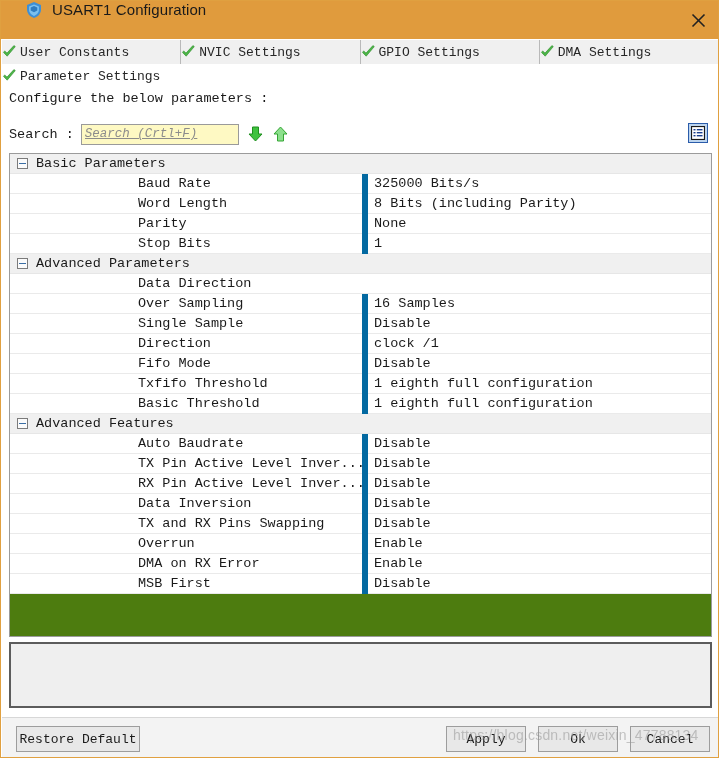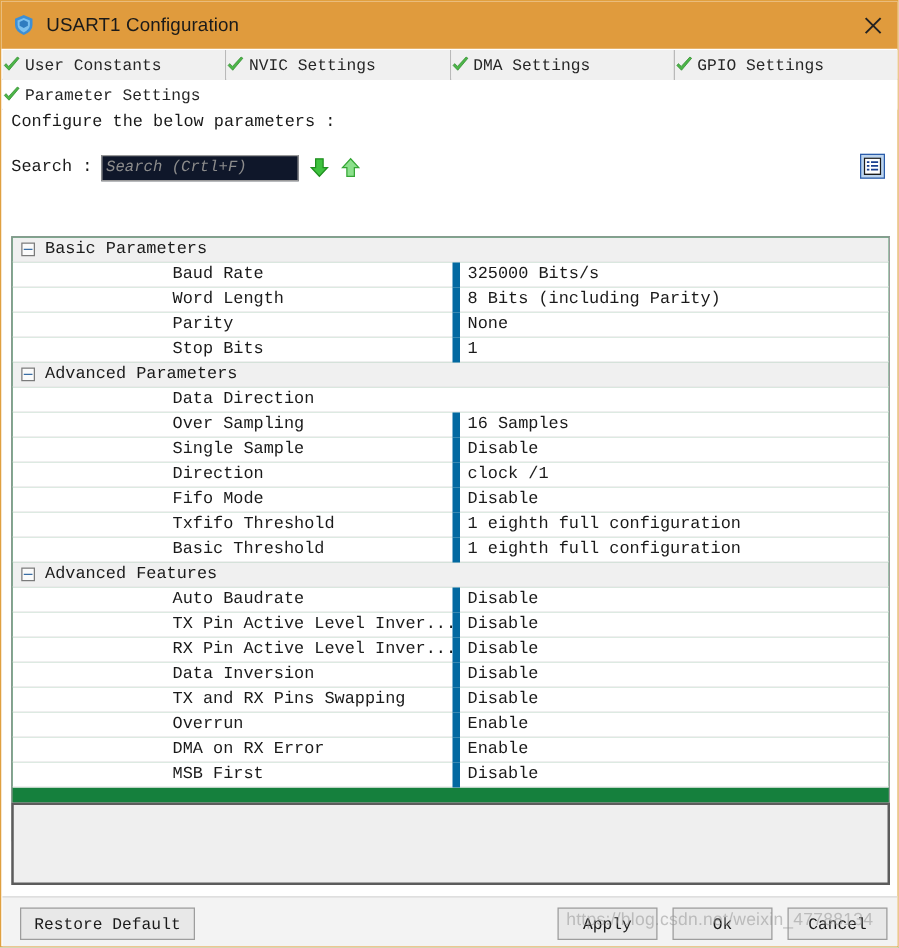--- a/index.html
+++ b/index.html
@@ -22,22 +22,23 @@
   }
 
   
   .titlebar {
     position: absolute;
     left: 0; top: 0;
     width: 719px;
     height: 38px;
     background: #e09b3d;
     display: flex;
-    align-items: center;
-    box-sizing: border-box;
+    align-items: flex-start;
+    box-sizing: border-box;
+    padding-left: 15px;
   }
   .title-icon {
     width: 18px; height: 18px;
     margin-left: 9px;
     position: relative;
     flex: none;
   }
   .title-text {
     font-family: "Liberation Sans", sans-serif;
     font-size: 15px;
@@ -118,27 +119,28 @@
     font-family: "Liberation Mono", monospace;
     font-size: 13.5px;
     color: #1a1a1a;
     margin-right: 7px;
   }
   .search-input {
     width: 158px;
     height: 21px;
     box-sizing: border-box;
     border: 1px solid #9a9a9a;
-    background: #0f172a;
+    background: #fef9c3;
     font-family: "Liberation Mono", monospace;
     font-style: italic;
     font-size: 12.5px;
     color: #8c8c8c;
     padding: 0 3px;
     outline: none;
+    text-decoration: underline;
   }
   .search-input::placeholder { color: #8c8c8c; font-style: italic; opacity: 1; }
   .arrow-btn {
     width: 17px; height: 18px;
     margin-left: 8px;
     position: relative;
     cursor: pointer;
     flex: none;
   }
   .toolbtn {
@@ -155,23 +157,22 @@
   }
 
   
   .listpanel {
     position: absolute;
     left: 8px; top: 152px;
     width: 703px;
     height: 484px;
     box-sizing: border-box;
     border: 1px solid #9b9b9b;
-    background: #15803d;
+    background: #4d7c0f;
     overflow: hidden;
-    margin-top: 36px;
   }
   .listinner { position: relative; }
   .grow {
     height: 20px;
     display: flex;
     align-items: center;
     box-sizing: border-box;
     border-bottom: 1px solid #e6e6e6;
     background: #f0f0f0;
     font-family: "Liberation Mono", monospace;
@@ -254,21 +255,21 @@
     font-family: "Liberation Mono", monospace;
     font-size: 13px;
     color: #1a1a1a;
     height: 26px;
     display: flex;
     align-items: center;
     justify-content: center;
     cursor: pointer;
     padding: 0;
   }
-  .btn.restore { left: 14px; top: 8px; width: 140px; }
+  .btn.restore { left: 14px; top: 8px; width: 124px; }
   .btn.apply   { left: 444px; top: 8px; width: 80px; }
   .btn.ok      { left: 536px; top: 8px; width: 80px; }
   .btn.cancel  { left: 628px; top: 8px; width: 80px; }
 
   
   .watermark {
     position: absolute;
     left: 452px; top: 726px;
     font-family: "Liberation Sans", sans-serif;
     font-size: 14px;
@@ -320,30 +321,30 @@
         </span>
         <span>NVIC Settings</span>
       </div>
       <div class="tab">
         <span class="chk">
           <svg width="15" height="14" viewBox="0 0 15 14">
             <path d="M1.5 7.4 L5.2 11.2 L13.3 1.6 L11.9 0.6 L5.0 8.1 L2.7 5.9 Z" fill="#4cb648"></path>
             <path d="M1.5 7.4 L5.2 11.2 L13.3 1.6 L11.9 0.6 L5.0 8.1 L2.7 5.9 Z" fill="none" stroke="#2f8a2c" stroke-width="0.6"></path>
           </svg>
         </span>
-        <span>DMA Settings</span>
+        <span>GPIO Settings</span>
       </div>
       <div class="tab">
         <span class="chk">
           <svg width="15" height="14" viewBox="0 0 15 14">
             <path d="M1.5 7.4 L5.2 11.2 L13.3 1.6 L11.9 0.6 L5.0 8.1 L2.7 5.9 Z" fill="#4cb648"></path>
             <path d="M1.5 7.4 L5.2 11.2 L13.3 1.6 L11.9 0.6 L5.0 8.1 L2.7 5.9 Z" fill="none" stroke="#2f8a2c" stroke-width="0.6"></path>
           </svg>
         </span>
-        <span>GPIO Settings</span>
+        <span>DMA Settings</span>
       </div>
     </div>
     <div class="tabrow row2">
       <div class="tab selected">
         <span class="chk">
           <svg width="15" height="14" viewBox="0 0 15 14">
             <path d="M1.5 7.4 L5.2 11.2 L13.3 1.6 L11.9 0.6 L5.0 8.1 L2.7 5.9 Z" fill="#4cb648"></path>
             <path d="M1.5 7.4 L5.2 11.2 L13.3 1.6 L11.9 0.6 L5.0 8.1 L2.7 5.9 Z" fill="none" stroke="#2f8a2c" stroke-width="0.6"></path>
           </svg>
         </span>

